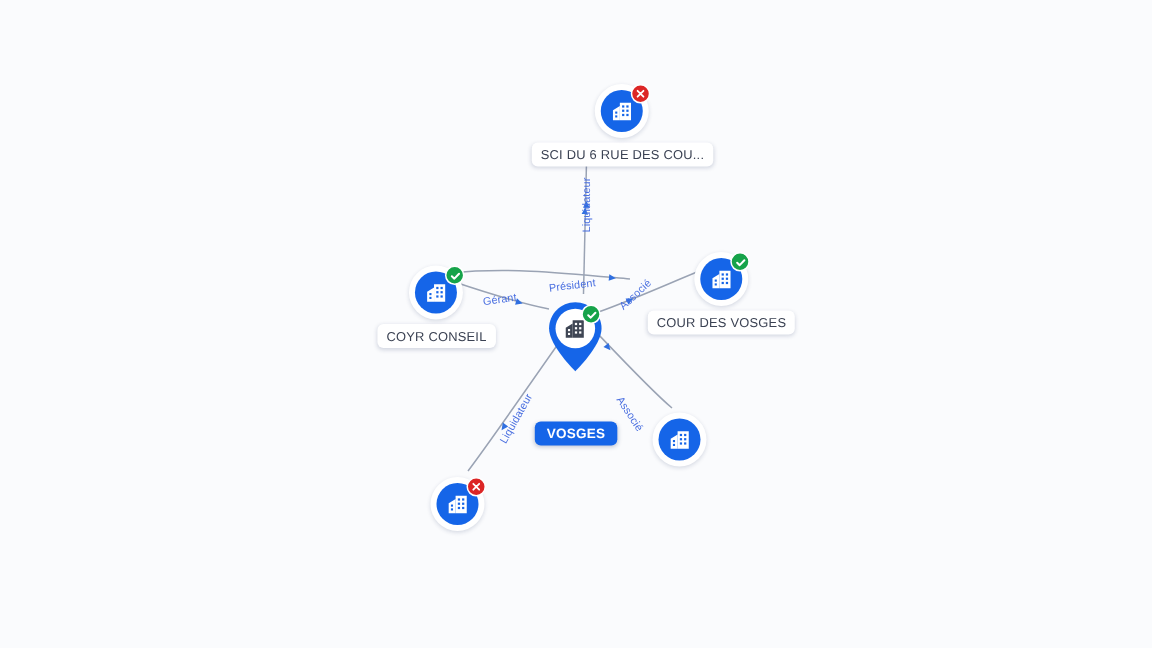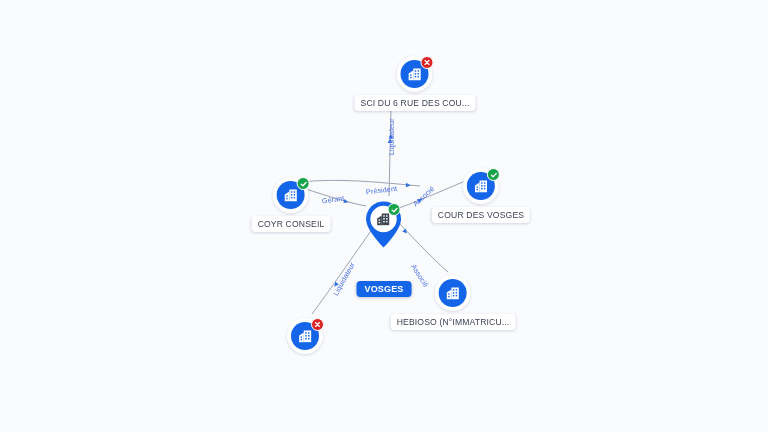--- a/index.html
+++ b/index.html
@@ -304,21 +304,20 @@
           <rect x="15.6" y="6" width="2.1" height="2.1" fill="#1565e8"></rect>
           <rect x="11.6" y="10" width="2.1" height="2.1" fill="#1565e8"></rect>
           <rect x="15.6" y="10" width="2.1" height="2.1" fill="#1565e8"></rect>
           <rect x="11.6" y="14" width="2.1" height="2.1" fill="#1565e8"></rect>
           <rect x="15.6" y="14" width="2.1" height="2.1" fill="#1565e8"></rect>
           <rect x="5.1" y="11.8" width="2" height="2" fill="#1565e8"></rect>
           <rect x="5.1" y="15.4" width="2" height="2" fill="#1565e8"></rect>
         </svg>
       </div>
     </div>
-    <div class="node-label">HEBIOSO (N°IMMATRICU...</div>
   </div>
 
   <div class="node" style="left:305px; top:318px;">
     <div class="node-marker">
       <div class="node-ring"></div>
       <div class="node-disc">
         <svg width="17" height="17" viewBox="0 0 24 24" fill="none">
           <path d="M3 20V10.5L9.5 6.5L9.5 20Z" fill="#ffffff"></path>
           <path d="M9.5 20V3.5L20 3.5V20Z" fill="#ffffff"></path>
           <rect x="11.6" y="6" width="2.1" height="2.1" fill="#1565e8"></rect>

